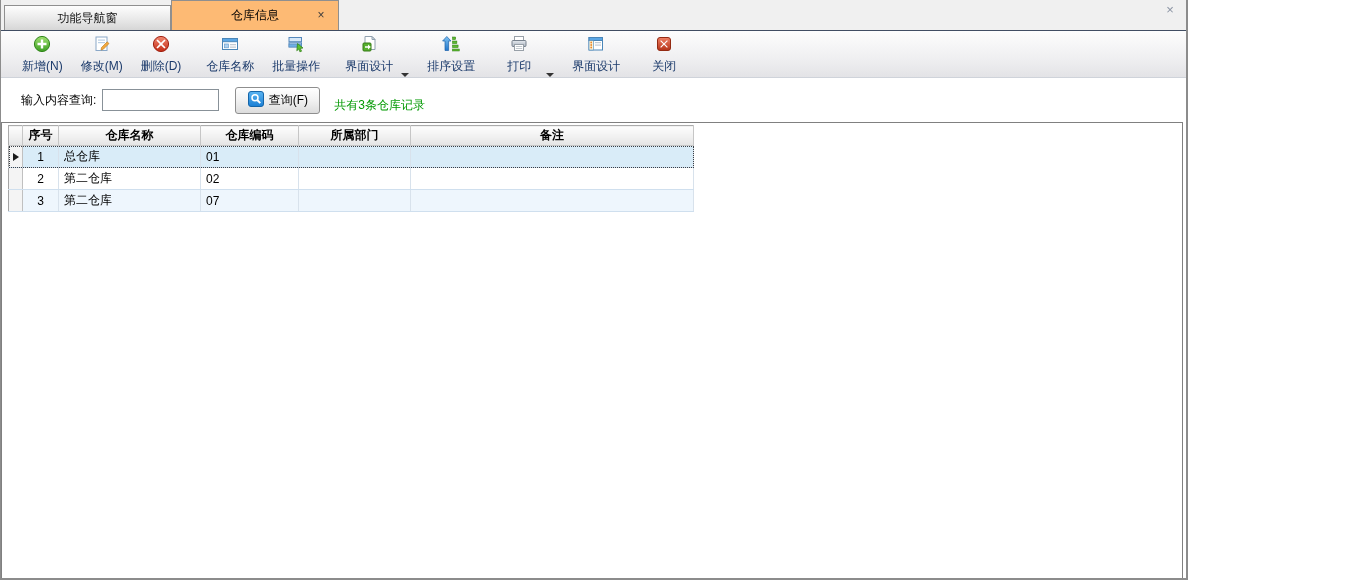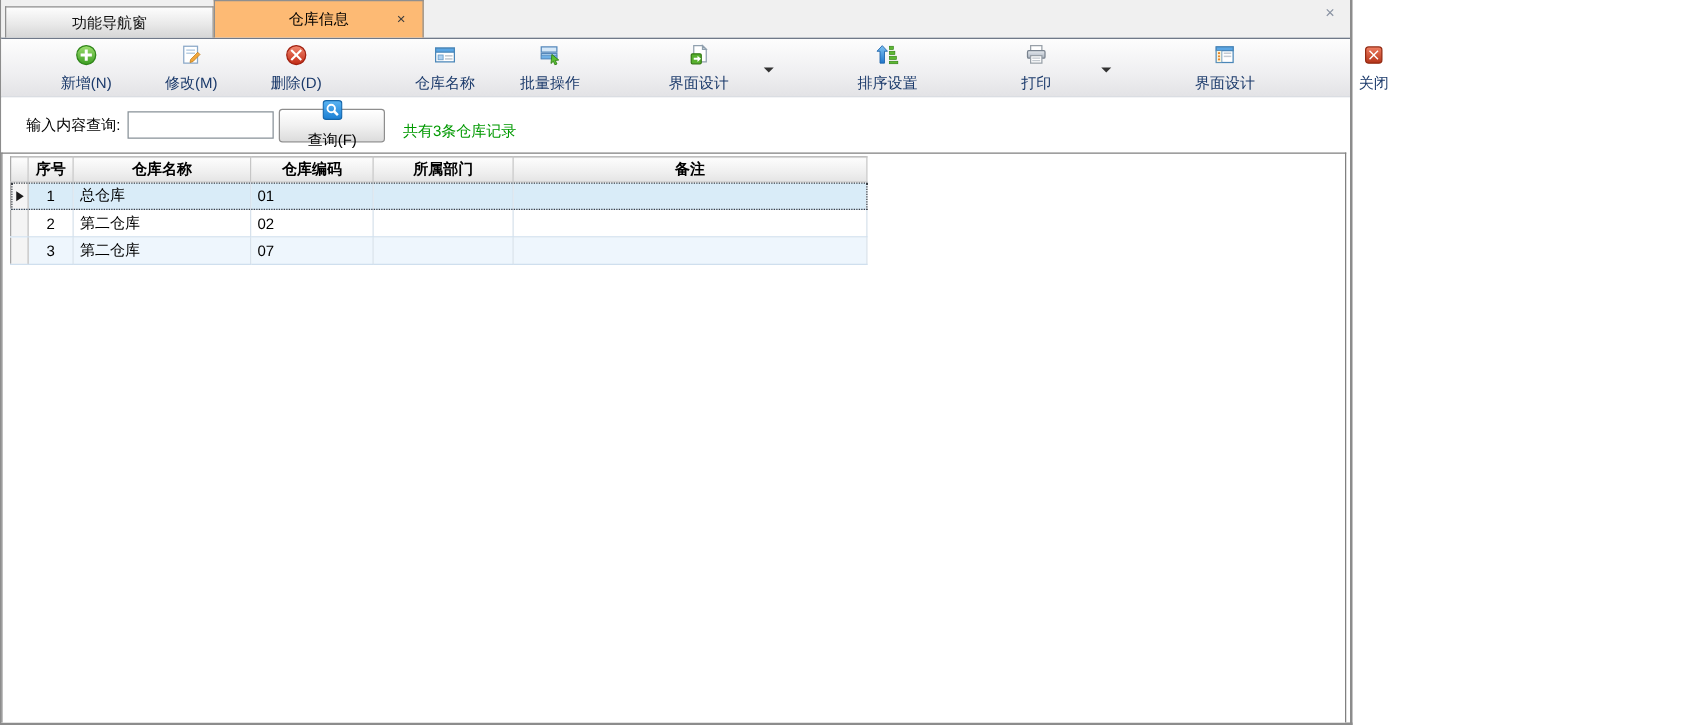--- a/index.html
+++ b/index.html
@@ -2,21 +2,21 @@
 <html><head>
 <meta charset="utf-8">
 <style>
   * { box-sizing: border-box; margin: 0; padding: 0; }
   html,body { width:1366px; height:580px; }
   body {
     font-family: "Liberation Sans", "DejaVu Sans", sans-serif;
     font-size: 12px; color:#000; background:#fff; overflow:hidden;
   }
   .window {
-    width:1082px; height:580px; display:flex; flex-direction:column;
+    width:1188px; height:580px; display:flex; flex-direction:column;
     border-left:1px solid #8c8c8c; border-right:2px solid #8c8c8c; border-bottom:2px solid #8c8c8c;
     position:relative; background:#fff;
   }
   
   .tabstrip { height:30px; background:#f0f0f0; display:flex; align-items:flex-end; position:relative; flex:none; }
   .tab {
     display:flex; align-items:center; justify-content:center; cursor:default; position:relative;
   }
   .tab.inactive {
     width:167px; height:25px; margin-left:3px;
@@ -36,21 +36,21 @@
   .corner-close {
     position:absolute; top:2px; right:8px; font-size:13px; color:#8a93a3; cursor:pointer;
     width:16px; height:16px; text-align:center; line-height:16px;
   }
   
   .toolbar {
     height:48px; flex:none;
     border-top:1px solid #414e63;
     background:linear-gradient(#fdfdfd,#efeff1 60%,#e3e3e6);
     border-bottom:1px solid #cfd3da;
-    display:flex; align-items:center; padding-left:3px;gap:28px;
+    display:flex; align-items:flex-end; padding-left:3px;
   }
   .grip {
     width:7px; margin:8px 2px 6px 0; flex:none;
     background-image:repeating-linear-gradient(to bottom,#b9b9bd 0 2px,transparent 2px 5px);
     background-size:2px 100%; background-position:2px 2px; background-repeat:repeat-y;
   }
   .tb-btn {
     display:flex; flex-direction:column; align-items:center; justify-content:center;
     padding:3px 9px 2px; min-width:56px; color:#1b3a6b; cursor:pointer; gap:2px;
   }
@@ -70,24 +70,24 @@
   
   .search-row {
     height:44px; flex:none; background:#fff; display:flex; align-items:center; padding-left:20px;
   }
   .search-label { color:#000; }
   .search-input {
     width:117px; height:22px; margin-left:6px; border:1px solid #889198; background:#fff;
     padding:0 4px; font-family:inherit; font-size:12px; outline:none;
   }
   .query-btn {
-    margin-left:4px; height:27px; width:85px; display:flex; align-items:center; justify-content:center; gap:5px;
+    margin-left:16px; height:27px; width:85px; display:flex; align-items:center; justify-content:center; gap:5px;
     border:1px solid #8e8e8e; border-radius:3px; cursor:pointer;
     background:linear-gradient(#ffffff,#f1f1f1 50%,#dcdcdc);
-    box-shadow:inset 0 1px 0 #fff; color:#000;flex-direction:column;
+    box-shadow:inset 0 1px 0 #fff; color:#000;
   }
   .query-btn svg { width:16px; height:16px; }
   .record-count { margin-left:14px; color:#009900;margin-top:11px; }
   
   .grid-panel {
     flex:1; border:1px solid #808080; border-bottom:none; margin-right:3px;
     background:#fff; overflow:hidden; padding:2px 0 0 6px;
   }
   table.grid { border-collapse:collapse; table-layout:fixed; width:685px; }
   table.grid td, table.grid th { overflow:hidden; white-space:nowrap; }

